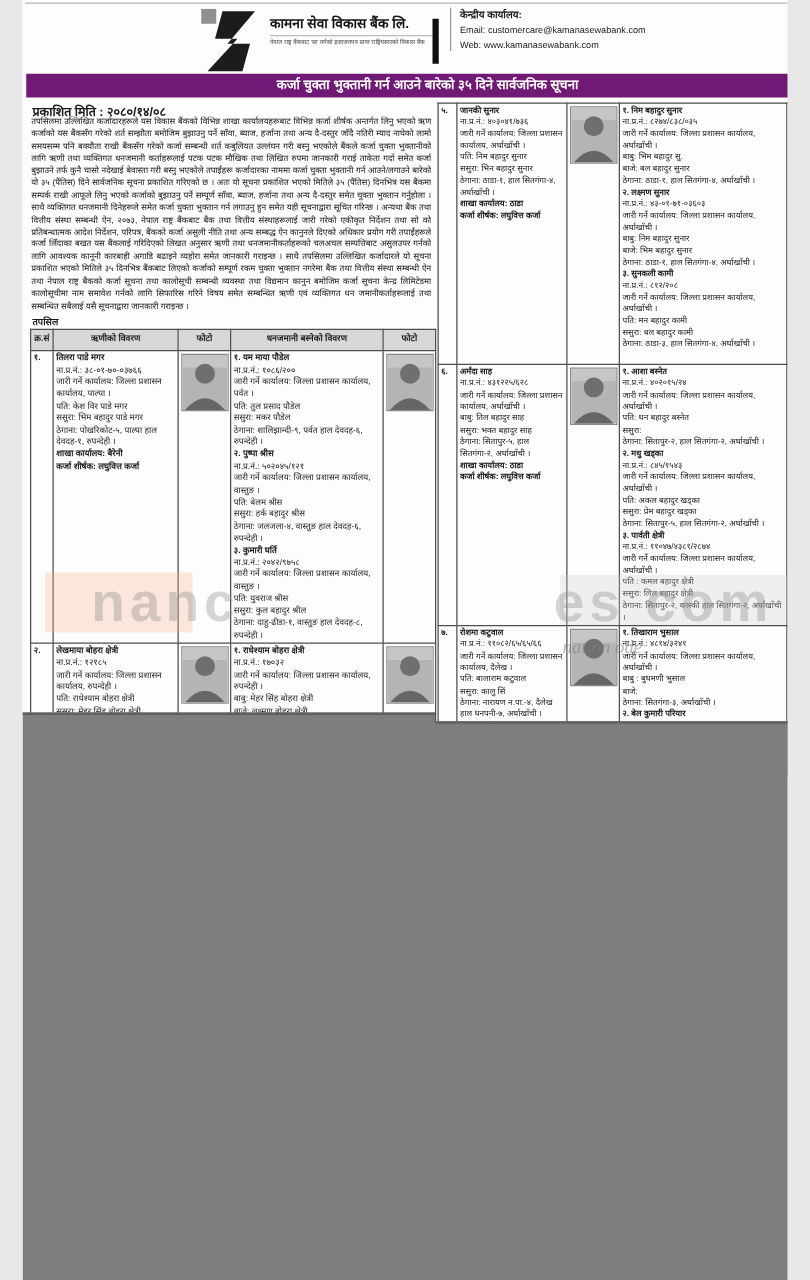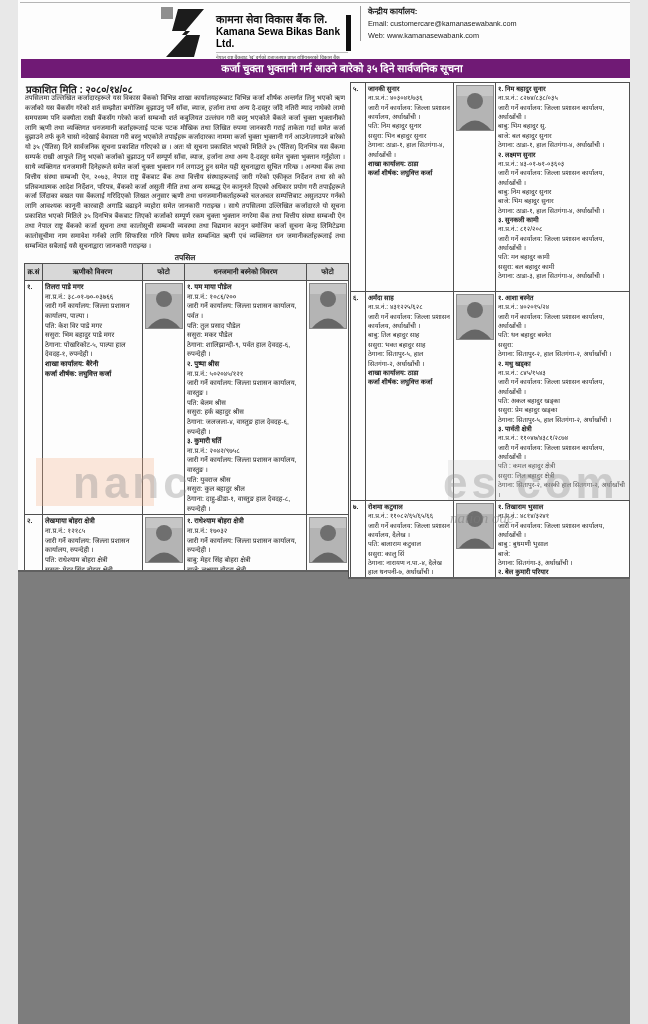--- a/index.html
+++ b/index.html
@@ -24,21 +24,21 @@
   .contact .c-title { font-weight:bold; font-size:8px; }
   
   .banner { position:absolute; top:59px; left:3px; width:642px; height:19px;
             background:#701a75; color:#fff; text-align:center;
             font-weight:bold; font-size:10.5px; line-height:19px; }
   
   .pub-date { position:absolute; top:82px; left:8px; width:318px; 
               font-size:10px; font-weight:bold; }
   .notice-body { position:absolute; top:93px; left:7px; width:320px; height:157px;
                  font-size:6.7px; line-height:1.47; text-align:justify; overflow:hidden; color:#191919; }
-  .tapasil { position:absolute; top:252px; left:8px; width:318px; text-align:center;
+  .tapasil { position:absolute; top:252px; left:8px; width:318px; text-align:left;
              font-size:7.5px; font-weight:bold; }
   
   .tbl-wrap-left  { position:absolute; top:263px; left:6px;  width:324px; }
   .tbl-wrap-right { position:absolute; top:82px;  left:332px; width:314px; }
   table { border-collapse:collapse; width:100%; table-layout:fixed; }
   td,th { border:1px solid #4f4f4f; vertical-align:top; padding:1px 2px;
           font-size:6.8px; line-height:1.42; overflow:hidden; word-wrap:break-word; }
   .tbl-wrap-right td { font-size:6.6px; }
   th { background:#d8d8d8; text-align:center; font-weight:bold; padding:3px 1px; font-size:7px; }
   td.snc { text-align:left; font-weight:bold; }
@@ -69,21 +69,20 @@
 
   <div class="header">
     <div class="logo">
       <svg viewBox="0 0 52 52" width="52" height="52">
         <rect x="3" y="0" width="12" height="12" fill="#8f8f8f"></rect>
         <polygon fill="#1c1c1c" points="46,2 20,2 14,24 32,24 8,50 36,50 42,28 24,28"></polygon>
       </svg>
     </div>
     <div class="bank-names">
       <div class="bank-np">कामना सेवा विकास बैंक लि.</div>
-      <div class="bank-en">Kamana Sewa Bikas Bank Ltd.</div>
       <div class="bank-tag">नेपाल राष्ट्र बैंकबाट 'ख' वर्गको इजाजतपत्र प्राप्त राष्ट्रियस्तरको विकास बैंक</div>
     </div>
     <div class="name-bar"></div>
     <div class="contact">
       <div class="c-title">केन्द्रीय कार्यालय:</div>
       <div>Email: customercare@kamanasewabank.com</div>
       <div>Web: www.kamanasewabank.com</div>
     </div>
   </div>
 

